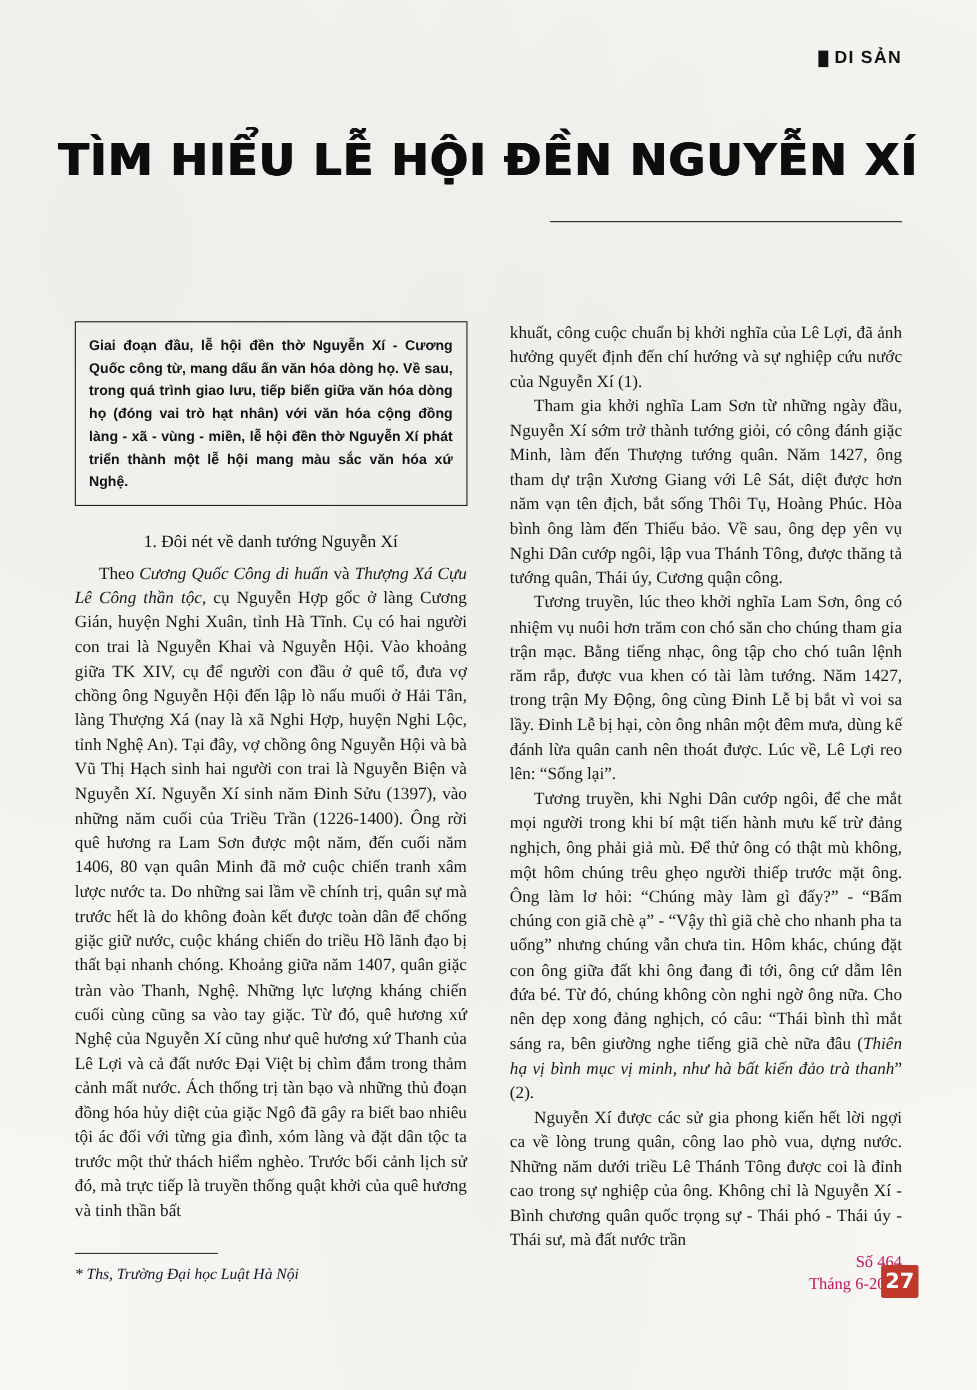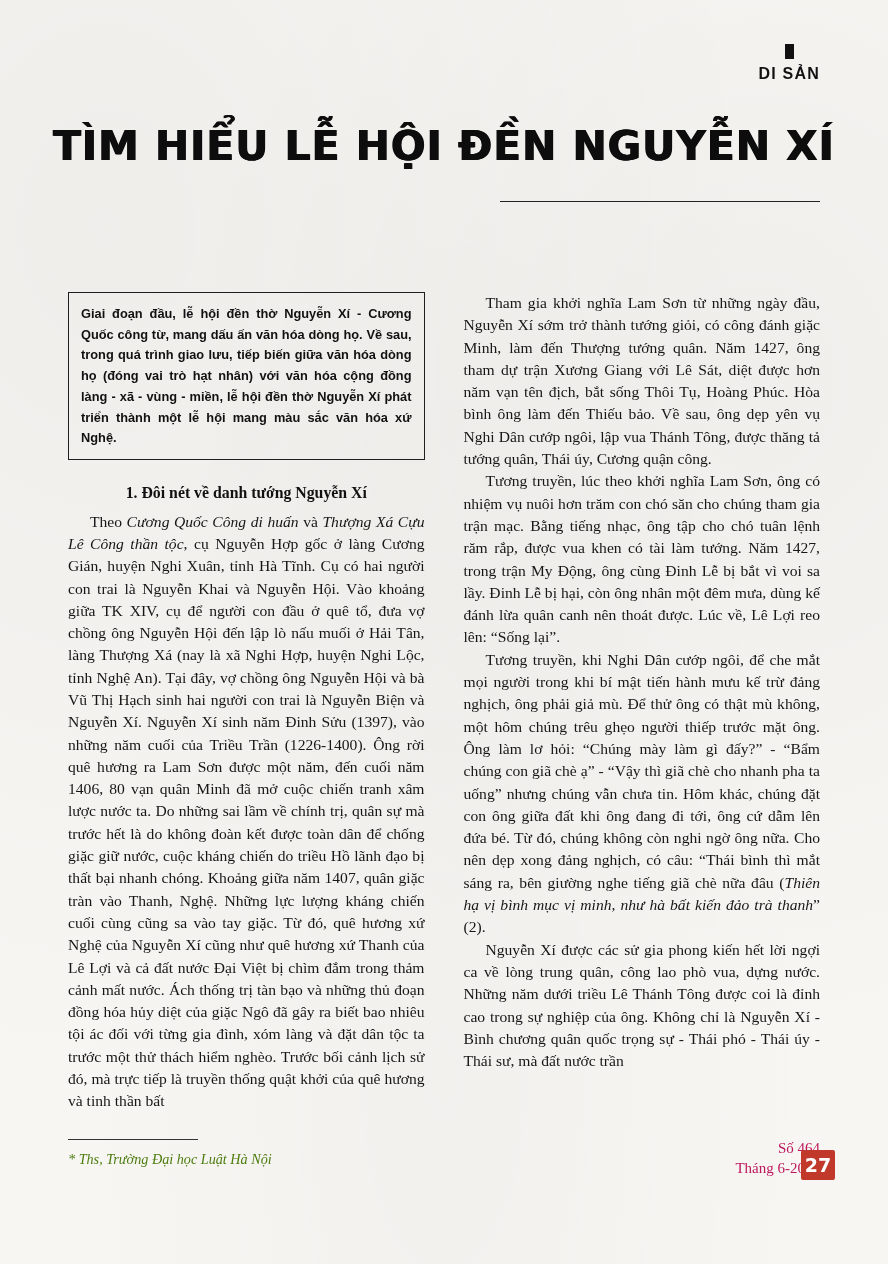--- a/index.html
+++ b/index.html
@@ -37,21 +37,20 @@
   }
 
   
   .header-tag {
     position: absolute;
     top: 44px;
     right: 68px;
     display: flex;
     align-items: center;
     gap: 6px;
-    flex-direction: column;
   }
   .header-tag .mark {
     width: 9px;
     height: 15px;
     background: #111;
     display: inline-block;
   }
   .header-tag .label {
     font-family: "Liberation Sans", sans-serif;
     font-weight: bold;
@@ -125,21 +124,21 @@
     font-family: "Liberation Sans", sans-serif;
     font-weight: bold;
     font-size: 12.8px;
     line-height: 1.62;
     text-align: justify;
     color: #111;
     margin-bottom: 22px;
   }
 
   .section-head {
-    font-weight: bold;
+    font-weight: normal;
     font-size: 15.8px;
     text-align: center;
     margin: 0 0 6px 0;
     color: #111;
   }
 
   em, .it { }
 
   
   .footnote-rule {
@@ -148,21 +147,21 @@
     bottom: 124px;
     width: 130px;
     border-bottom: 1px solid #333;
   }
   .footnote {
     position: absolute;
     left: 68px;
     bottom: 96px;
     font-size: 14.2px;
     font-style: italic;
-    color: #4d7c0f;
+    color: #0f172a;
   }
   .folio {
     position: absolute;
     right: 68px;
     bottom: 86px;
     text-align: right;
     font-size: 15px;
     line-height: 1.35;
     color: #be185d;
   }
@@ -207,20 +206,21 @@
       <div class="col">
         <div class="abstract">Giai đoạn đầu, lễ hội đền thờ Nguyễn Xí - Cương Quốc công từ, mang dấu ấn văn hóa dòng họ. Về sau, trong quá trình giao lưu, tiếp biến giữa văn hóa dòng họ (đóng vai trò hạt nhân) với văn hóa cộng đồng làng - xã - vùng - miền, lễ hội đền thờ Nguyễn Xí phát triển thành một lễ hội mang màu sắc văn hóa xứ Nghệ.</div>
         <h2 class="section-head">1. Đôi nét về danh tướng Nguyễn Xí</h2>
         <div id="left-body">
             <p><span>Theo </span><em>Cương Quốc Công di huấn</em><span> và </span><em>Thượng Xá Cựu Lê Công thần tộc</em><span>, cụ Nguyễn Hợp gốc ở làng Cương Gián, huyện Nghi Xuân, tỉnh Hà Tĩnh. Cụ có hai người con trai là Nguyễn Khai và Nguyễn Hội. Vào khoảng giữa TK XIV, cụ để người con đầu ở quê tổ, đưa vợ chồng ông Nguyễn Hội đến lập lò nấu muối ở Hải Tân, làng Thượng Xá (nay là xã Nghi Hợp, huyện Nghi Lộc, tỉnh Nghệ An). Tại đây, vợ chồng ông Nguyễn Hội và bà Vũ Thị Hạch sinh hai người con trai là Nguyễn Biện và Nguyễn Xí. Nguyễn Xí sinh năm Đinh Sửu (1397), vào những năm cuối của Triều Trần (1226-1400). Ông rời quê hương ra Lam Sơn được một năm, đến cuối năm 1406, 80 vạn quân Minh đã mở cuộc chiến tranh xâm lược nước ta. Do những sai lầm về chính trị, quân sự mà trước hết là do không đoàn kết được toàn dân để chống giặc giữ nước, cuộc kháng chiến do triều Hồ lãnh đạo bị thất bại nhanh chóng. Khoảng giữa năm 1407, quân giặc tràn vào Thanh, Nghệ. Những lực lượng kháng chiến cuối cùng cũng sa vào tay giặc. Từ đó, quê hương xứ Nghệ của Nguyễn Xí cũng như quê hương xứ Thanh của Lê Lợi và cả đất nước Đại Việt bị chìm đắm trong thảm cảnh mất nước. Ách thống trị tàn bạo và những thủ đoạn đồng hóa hủy diệt của giặc Ngô đã gây ra biết bao nhiêu tội ác đối với từng gia đình, xóm làng và đặt dân tộc ta trước một thử thách hiểm nghèo. Trước bối cảnh lịch sử đó, mà trực tiếp là truyền thống quật khởi của quê hương và tinh thần bất</span></p>
           </div>
       </div>
 
       <div class="col">
         <div id="right-body">
+            <p class="noindent"><span>khuất, công cuộc chuẩn bị khởi nghĩa của Lê Lợi, đã ảnh hưởng quyết định đến chí hướng và sự nghiệp cứu nước của Nguyễn Xí (1).</span></p>
             <p><span>Tham gia khởi nghĩa Lam Sơn từ những ngày đầu, Nguyễn Xí sớm trở thành tướng giỏi, có công đánh giặc Minh, làm đến Thượng tướng quân. Năm 1427, ông tham dự trận Xương Giang với Lê Sát, diệt được hơn năm vạn tên địch, bắt sống Thôi Tụ, Hoàng Phúc. Hòa bình ông làm đến Thiếu bảo. Về sau, ông dẹp yên vụ Nghi Dân cướp ngôi, lập vua Thánh Tông, được thăng tả tướng quân, Thái úy, Cương quận công.</span></p>
             <p><span>Tương truyền, lúc theo khởi nghĩa Lam Sơn, ông có nhiệm vụ nuôi hơn trăm con chó săn cho chúng tham gia trận mạc. Bằng tiếng nhạc, ông tập cho chó tuân lệnh răm rắp, được vua khen có tài làm tướng. Năm 1427, trong trận My Động, ông cùng Đinh Lễ bị bắt vì voi sa lầy. Đinh Lễ bị hại, còn ông nhân một đêm mưa, dùng kế đánh lừa quân canh nên thoát được. Lúc về, Lê Lợi reo lên: “Sống lại”.</span></p>
             <p><span>Tương truyền, khi Nghi Dân cướp ngôi, để che mắt mọi người trong khi bí mật tiến hành mưu kế trừ đảng nghịch, ông phải giả mù. Để thử ông có thật mù không, một hôm chúng trêu ghẹo người thiếp trước mặt ông. Ông làm lơ hỏi: “Chúng mày làm gì đấy?” - “Bẩm chúng con giã chè ạ” - “Vậy thì giã chè cho nhanh pha ta uống” nhưng chúng vẫn chưa tin. Hôm khác, chúng đặt con ông giữa đất khi ông đang đi tới, ông cứ dẫm lên đứa bé. Từ đó, chúng không còn nghi ngờ ông nữa. Cho nên dẹp xong đảng nghịch, có câu: “Thái bình thì mắt sáng ra, bên giường nghe tiếng giã chè nữa đâu (</span><em>Thiên hạ vị bình mục vị minh, như hà bất kiến đảo trà thanh</em><span>” (2).</span></p>
             <p><span>Nguyễn Xí được các sử gia phong kiến hết lời ngợi ca về lòng trung quân, công lao phò vua, dựng nước. Những năm dưới triều Lê Thánh Tông được coi là đỉnh cao trong sự nghiệp của ông. Không chỉ là Nguyễn Xí - Bình chương quân quốc trọng sự - Thái phó - Thái úy - Thái sư, mà đất nước trần</span></p>
           </div>
       </div>
 
     </div>
 
     <div class="footnote-rule"></div>

